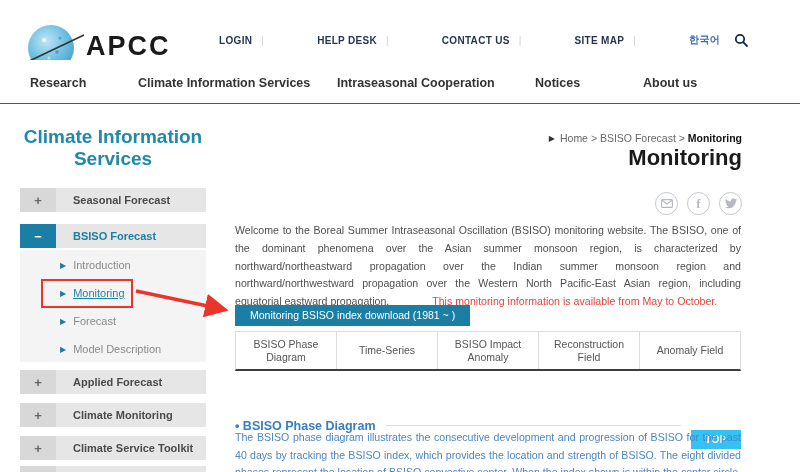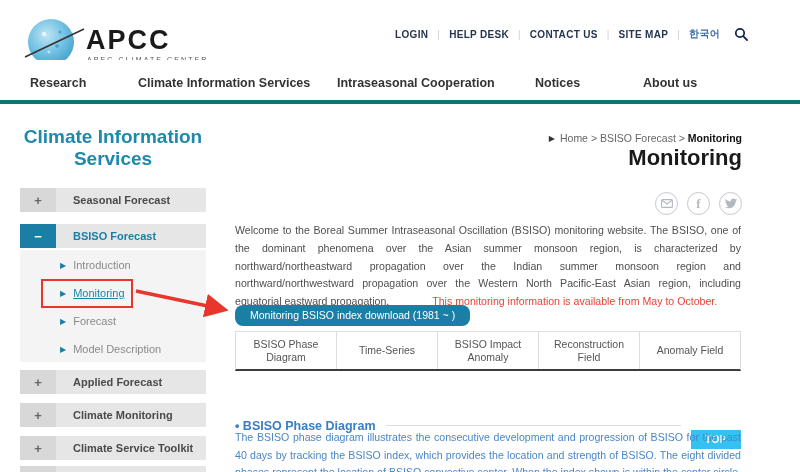--- a/index.html
+++ b/index.html
@@ -3,30 +3,30 @@
 <meta charset="utf-8">
 <style>
   * { margin:0; padding:0; box-sizing:border-box; }
   html,body { background:#ffffff; }
   body { font-family:"Liberation Sans", sans-serif; }
   #page {
     position:relative; width:800px; height:472px; background:#fff; overflow:hidden;
   }
 
   
-  .topbar { position:absolute; left:0; top:12px; width:800px; height:56px; background:#fff; border-bottom:1px solid #f0f0f0;padding-left:30px; }
+  .topbar { position:absolute; left:0; top:18px; width:800px; height:56px; background:#fff; border-bottom:1px solid #f0f0f0;padding-left:30px; }
   .logo { position:absolute; left:24px; top:4px; width:190px; height:52px; cursor:pointer; }
   .utility { position:absolute; right:52px; top:15px; display:flex; align-items:center; font-size:10px; font-weight:bold; letter-spacing:.3px; color:#25354f; }
-  .utility .ulink { cursor:pointer; }
+  .utility .ulink { cursor:pointer;margin-left:44px; }
   .utility .sep { color:#d0d0d0; margin:0 9px; font-weight:normal; }
   .utility .lang { color:#3a6ea8; }
   .search-btn { margin-left:14px; cursor:pointer; display:flex; align-items:center; }
 
   
-  .navbar { position:absolute; left:0; top:60px; width:800px; height:44px; background:#fff; border-bottom:4px solid #0f766e; }
+  .navbar { position:absolute; left:0; top:60px; width:800px; height:44px; background:#fff; border-bottom:1px solid #0f766e; }
   .navbar .nav-item { position:absolute; top:16px; font-size:12.5px; font-weight:bold; color:#333; cursor:pointer; white-space:nowrap; }
 
   
   .side-heading { position:absolute; left:18px; top:126px; width:190px; text-align:center;
     color:#1f89ac; font-size:19px; font-weight:bold; line-height:22px; }
   .breadcrumb { position:absolute; top:132px; right:58px; font-size:10.5px; color:#666; display:flex; align-items:center; white-space:nowrap; }
   .breadcrumb .tri { color:#333; font-size:8px; margin-right:5px; }
   .breadcrumb .crumb { cursor:pointer; }
   .breadcrumb .crumb + .crumb::before, .breadcrumb .crumb-current::before { content:" > "; white-space:pre; color:#666; font-weight:normal; }
   .breadcrumb .crumb-current { font-weight:bold; color:#111; }
@@ -48,21 +48,21 @@
 
   
   .share { position:absolute; top:192px; right:58px; display:flex; gap:9px; }
   .share .circ { width:23px; height:23px; border:1px solid #c5c8ce; border-radius:50%; display:flex; align-items:center; justify-content:center; color:#b5b8c0; cursor:pointer; }
   .share .circ .fb { font-size:13px; font-weight:bold; font-family:"Liberation Serif", serif; }
 
   
   .intro { position:absolute; left:235px; top:222px; width:506px; font-size:10.6px; line-height:17.8px; color:#4f4f4f; text-align:justify; }
   .intro .red { color:#e8433c;margin-left:40px; }
   .dl-btn { position:absolute; left:235px; top:305px; background:#1b7fa5; color:#fff; font-size:10.5px; font-family:"Liberation Sans", sans-serif;
-    border:none; padding:4px 15px 5px 15px; border-radius:8px; cursor:pointer; }
+    border:none; padding:4px 15px 5px 15px; border-radius:0; cursor:pointer; }
   .tabs { position:absolute; left:235px; top:331px; width:506px; height:40px; display:flex;
     border:1px solid #ddd; border-bottom:2px solid #3c3c3c; background:#fff; }
   .tab { flex:1; display:flex; align-items:center; justify-content:center; text-align:center;
     font-size:10.5px; color:#555; cursor:pointer; border-left:1px solid #ddd; padding:2px 6px; line-height:13px; }
   .tab:first-child { border-left:none; }
 
   .sect-head { position:absolute; left:235px; top:402px; width:506px; display:flex; align-items:center; }
   .sect-head .h { color:#3a7ec2; font-size:12.5px; font-weight:bold; white-space:nowrap; }
   .sect-head .h::before { content:"• "; }
   .sect-head .rule { flex:1; border-top:1px solid #dcdcdc; margin:0 10px; }

